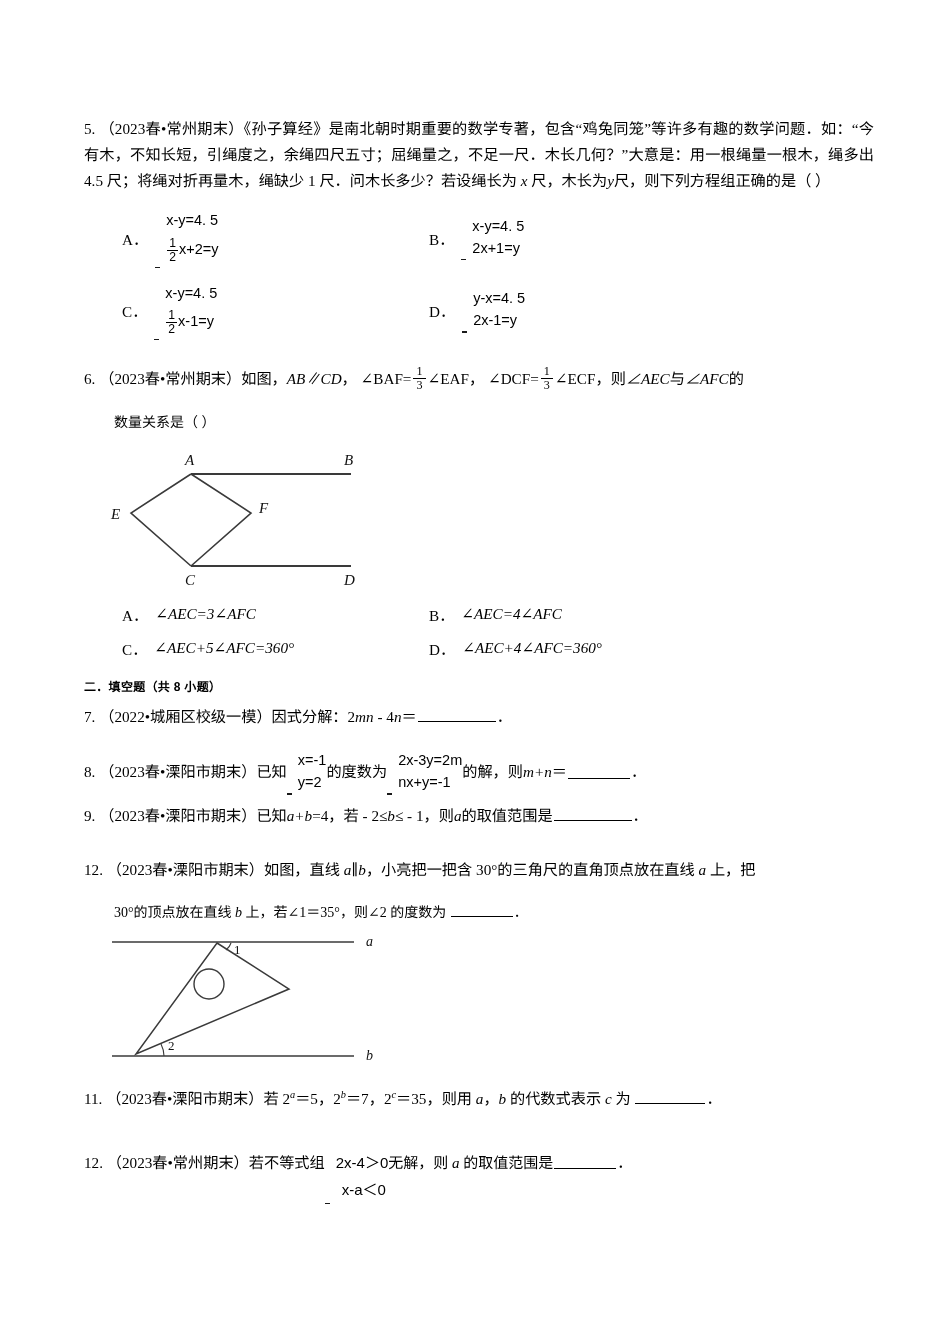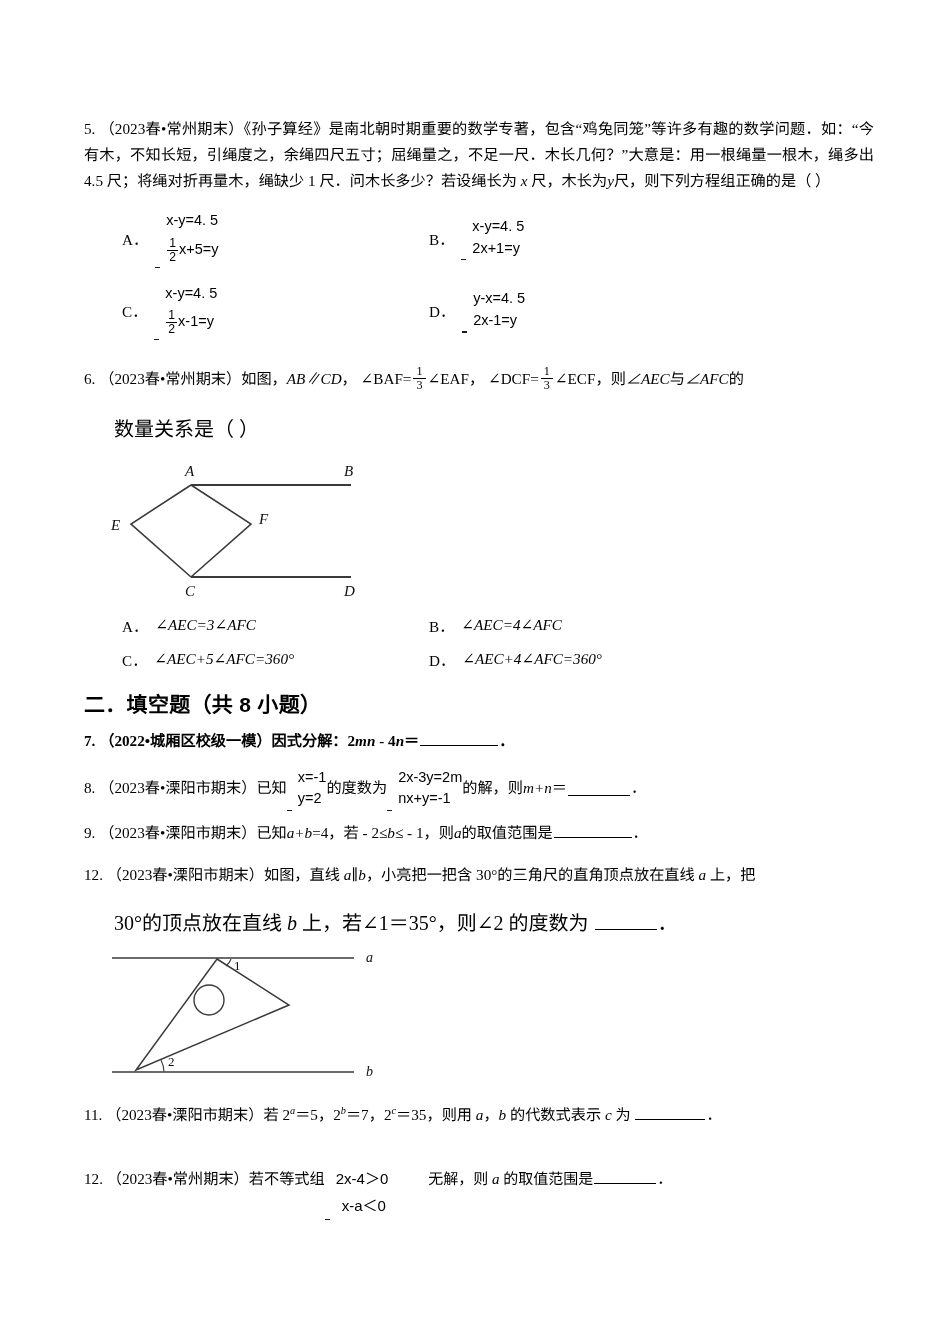--- a/index.html
+++ b/index.html
@@ -37,21 +37,21 @@
     line-height: 1.72;
     text-align: justify;
     text-justify: inter-ideograph;
   }
   .qnum {
     white-space: nowrap;
   }
   .cont-line {
     display: block;
     padding-left: 30px;
-    font-size: 20px;
+    font-size: 14px;
     line-height: 1.9;
   }
 
   
   i.v { font-family: "Liberation Serif", serif; font-style: italic; }
   .mi { font-style: italic; }
   sup.exp { font-size: 0.68em; font-style: italic; vertical-align: super; line-height: 0; }
 
   .blank {
     display: inline-block;
@@ -149,21 +149,21 @@
     line-height: 1.1;
     margin: 0 2px;
   }
   .frac-inline .num { padding: 0 3px; }
   .frac-inline .den { padding: 0 3px; border-top: 1.1px solid #000; }
 
   
   .section-head {
     font-family: "Liberation Sans", "DejaVu Sans", sans-serif;
     font-weight: bold;
-    font-size: 21px;
+    font-size: 12px;
     margin: 18px 0 10px 0;
     letter-spacing: 0.3px;
   }
 
   
   .fig {
     margin: 6px 0 4px 0;
   }
   .fig svg { display: block; }
 
@@ -186,21 +186,21 @@
   <div class="opt-row">
     <div class="opt opt-a">
       <span class="opt-label">A．</span>
       <span class="sys">
         <span class="brace"></span>
         <span class="sys-rows tall">
           <span class="row">x-y=4. 5</span>
           <span class="row"><span class="frac">
                   <span class="num">1</span>
                   <span class="den">2</span>
-                </span><span>x+5=y</span></span>
+                </span><span>x+2=y</span></span>
         </span>
       </span>
     </div>
     <div class="opt opt-b">
       <span class="opt-label">B．</span>
       <span class="sys">
         <span class="brace"></span>
         <span class="sys-rows">
           <span class="row">x-y=4. 5</span>
           <span class="row">2x+1=y</span>
@@ -302,21 +302,21 @@
       <span class="mi">∠AEC+5∠AFC=360°</span>
     </div>
     <div class="opt opt-b">
       <span class="opt-label">D．</span>
       <span class="mi">∠AEC+4∠AFC=360°</span>
     </div>
   </div>
 
   <div class="section-head">二．填空题（共 8 小题）</div>
 
-  <div class="q" style="margin-bottom:12px;font-weight:bold;">
+  <div class="q" style="margin-bottom:20px;">
     <span class="qnum">7.</span>
     <span>（2022•城厢区校级一模）</span><span>因式分解：2</span><i class="v">mn</i><span> - 4</span><i class="v">n</i><span>＝</span><span class="blank w1"></span><span>．</span>
   </div>
 
   <div class="q" style="display:flex;align-items:center;flex-wrap:nowrap;margin-bottom:10px;">
     <span class="qnum">8.</span>&nbsp;
     <span>（2023春•溧阳市期末）</span><span>已知</span>
     <span class="sys">
       <span class="brace"></span>
       <span class="sys-rows">
@@ -328,21 +328,21 @@
     <span class="sys">
       <span class="brace"></span>
       <span class="sys-rows">
         <span class="row">2x-3y=2m</span>
         <span class="row">nx+y=-1</span>
       </span>
     </span>
     <span>的解，则</span><i class="v">m+n</i><span>＝</span><span class="blank w2"></span><span>．</span>
   </div>
 
-  <div class="q" style="margin-bottom:16px;">
+  <div class="q" style="margin-bottom:28px;">
     <span class="qnum">9.</span>
     <span>（2023春•溧阳市期末）</span><span>已知</span><i class="v">a+b</i><span>=4，若 - 2≤</span><i class="v">b</i><span>≤ - 1，则</span><i class="v">a</i><span>的取值范围是</span><span class="blank w1"></span><span>．</span>
   </div>
 
   <div class="q">
     <span class="qnum">12.</span>
     <span>（2023春•溧阳市期末）</span><span>如图，直线 </span><i class="v">a</i><span>∥</span><i class="v">b</i><span>，小亮把一把含 30°的三角尺的直角顶点放在直线 </span><i class="v">a</i><span> 上，把</span>
   </div>
   <div style="height:12px"></div>
   <div class="cont-line"><span>30°的顶点放在直线 </span><i class="v">b</i><span> 上，若∠1＝35°，则∠2 的度数为 </span><span class="blank w2"></span><span>．</span></div>
@@ -376,20 +376,20 @@
   </div>
 
   <div style="height:16px"></div>
 
   <div class="q" style="display:flex;align-items:flex-start;flex-wrap:nowrap;">
     <span class="qnum">12.</span>&nbsp;
     <span>（2023春•常州期末）</span><span>若不等式组</span>
     <span class="sys">
       <span class="brace"></span>
       <span class="sys-rows tall" style="font-size:15px;">
-        <span class="row"><span>2x-4＞0</span><span style="font-family:'Liberation Serif',serif;margin-left:40px;">无解，则 </span><i class="v">a</i><span style="font-family:'Liberation Serif',serif;"> 的取值范围是</span><span class="blank w2"></span><span style="font-family:'Liberation Serif',serif;">．</span></span>
+        <span class="row"><span>2x-4＞0</span><span style="font-family:'Liberation Serif',serif;">无解，则 </span><i class="v">a</i><span style="font-family:'Liberation Serif',serif;"> 的取值范围是</span><span class="blank w2"></span><span style="font-family:'Liberation Serif',serif;">．</span></span>
         <span class="row" style="padding-left:6px;">x-a＜0</span>
       </span>
     </span>
   </div>
 
  </div>
 </div>
 
 </body></html>

